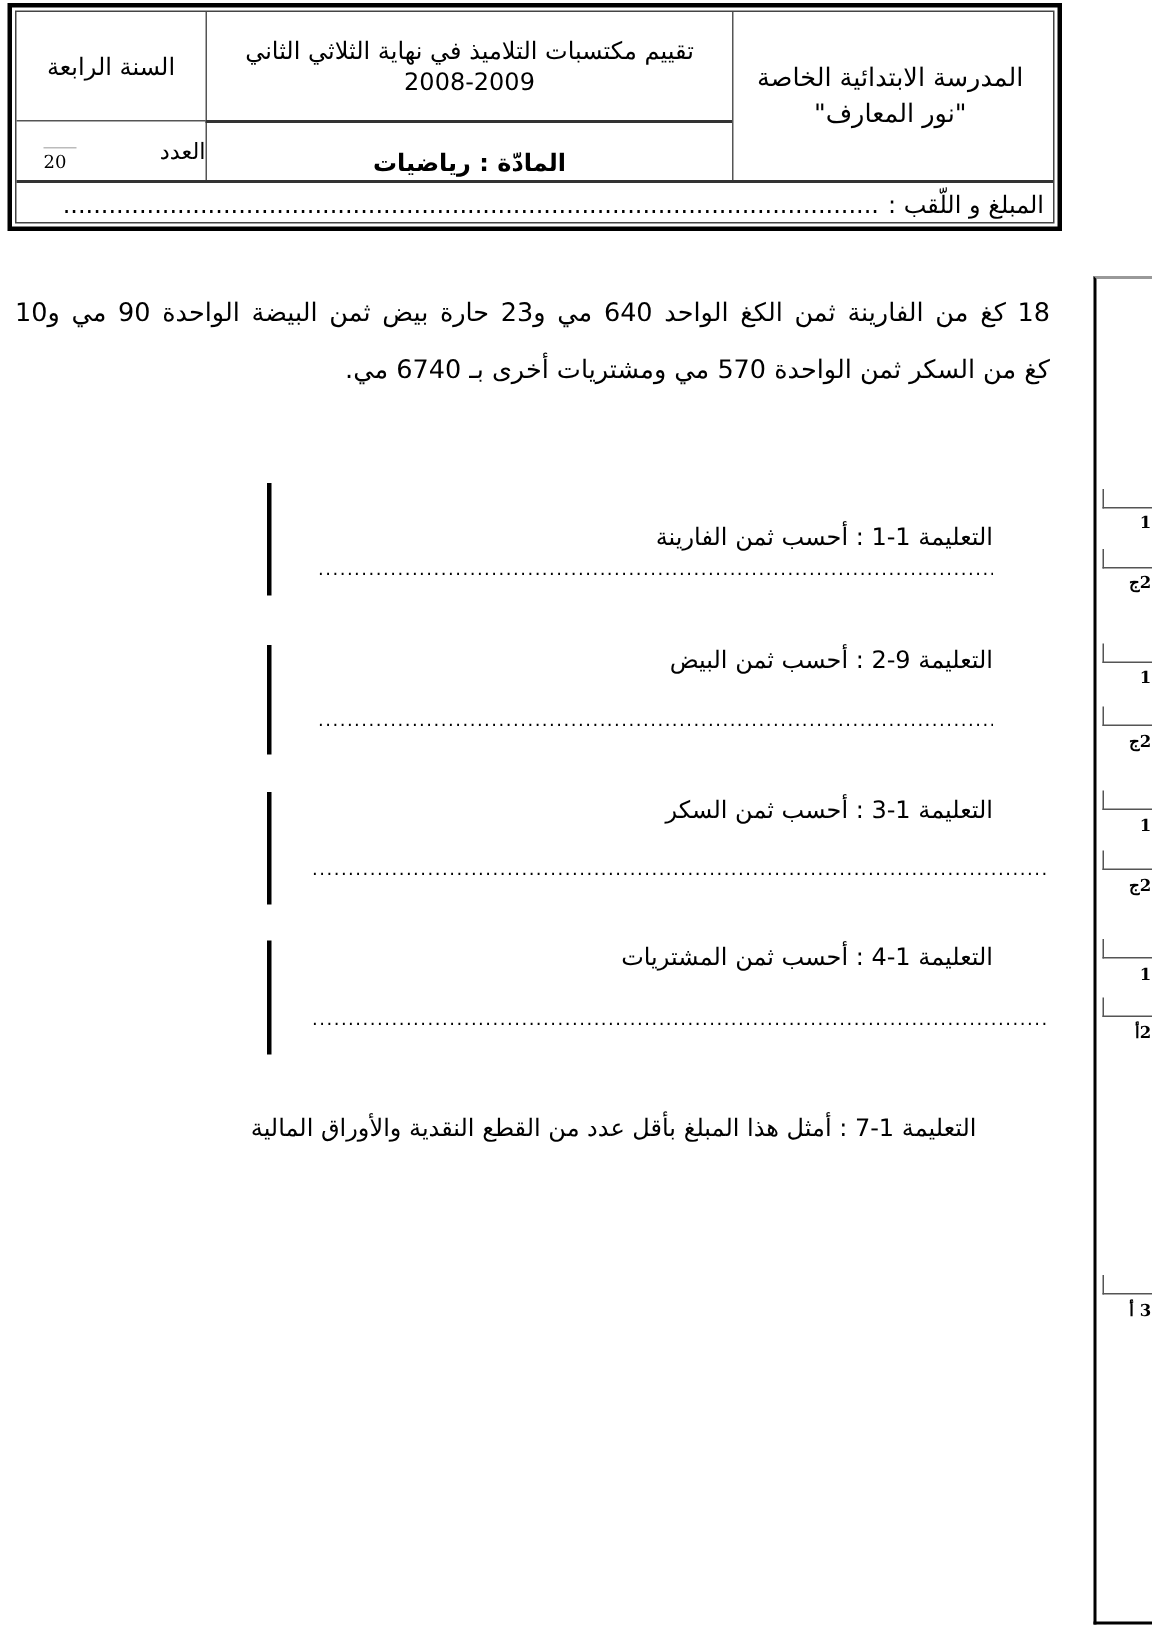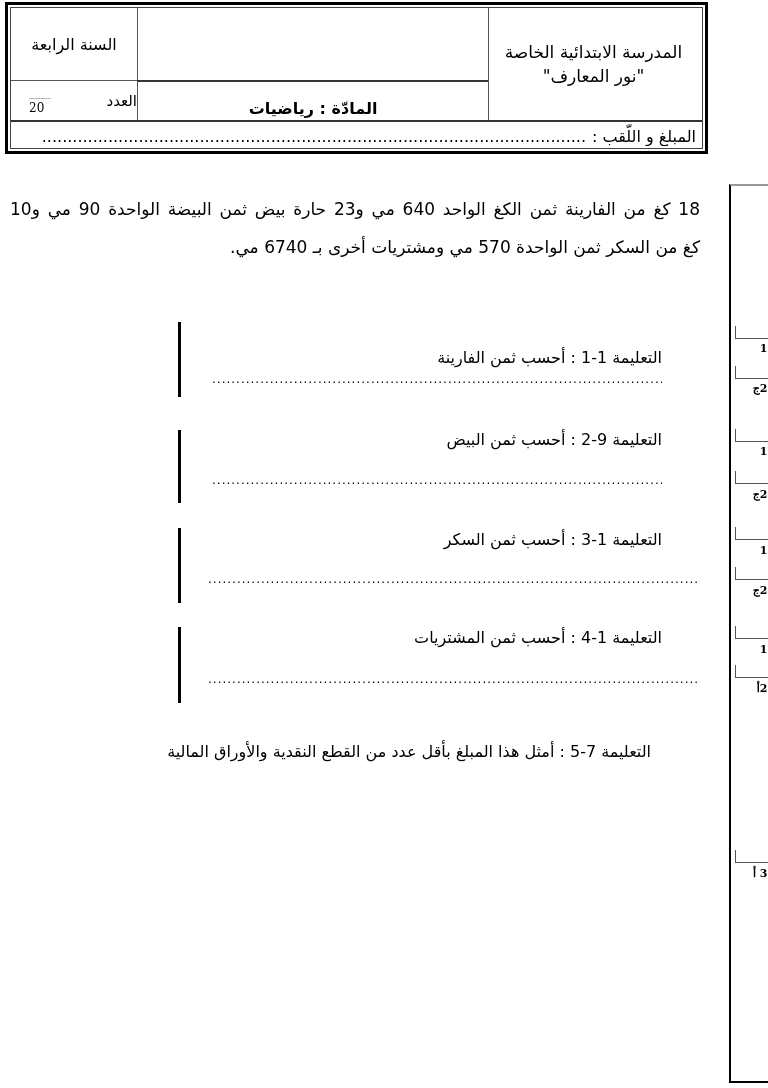--- a/index.html
+++ b/index.html
@@ -59,20 +59,26 @@
     <div class="hline" style="left:0; width:126px; top:72px;"></div>
     <div class="hline thick" style="left:0; right:0; top:112px;"></div>
 
     <div class="cell school" style="left:478px; top:0; width:209px; height:112px;">
       <div>
         <div>المدرسة الابتدائية الخاصة</div>
         <div>"نور المعارف"</div>
       </div>
     </div>
 
+    <div class="cell title" style="left:127px; top:0; width:350px; height:72px;">
+      <div>
+        <div>تقييم مكتسبات التلاميذ في نهاية الثلاثي الثاني</div>
+        <div class="year" style="direction:ltr;">2008-2009</div>
+      </div>
+    </div>
 
     <div class="cell subject" style="left:127px; top:74px; width:350px; height:52px;font-weight:bold;">
       <span>المادّة : رياضيات</span>
     </div>
 
     <div class="cell grade" style="left:0; top:0; width:126px; height:72px;text-align:right;">
       <span>السنة الرابعة</span>
     </div>
 
     <div class="cell score-cell" style="left:0; top:73px; width:126px; height:39px; justify-content:flex-start; padding-left:62px;">
@@ -102,21 +108,21 @@
 <div class="answer-dots" style="left:212px; width:450px; top:473px;">........................................................................................................................</div>
 
 <div class="task-bar" style="top:528px; height:75px;"></div>
 <div class="task" style="right:106px; top:530px;">التعليمة 1-3 : أحسب ثمن السكر</div>
 <div class="answer-dots" style="left:208px; width:492px; top:572px;">................................................................................................................................</div>
 
 <div class="task-bar" style="top:627px; height:76px;"></div>
 <div class="task" style="right:106px; top:628px;">التعليمة 1-4 : أحسب ثمن المشتريات</div>
 <div class="answer-dots" style="left:208px; width:492px; top:672px;">................................................................................................................................</div>
 
-<div class="task" style="right:117px; top:742px;">التعليمة 7-5 : أمثل هذا المبلغ بأقل عدد من القطع النقدية والأوراق المالية</div>
+<div class="task" style="right:117px; top:742px;">التعليمة 1-7 : أمثل هذا المبلغ بأقل عدد من القطع النقدية والأوراق المالية</div>
 
 <div class="score-col">
 
   <div class="mark-box" style="top:140px;"></div>
   <div class="mark-label" style="top:156px;">مع 1</div>
   <div class="mark-box" style="top:180px;"></div>
   <div class="mark-label" style="top:196px;">مع 2ج</div>
 
   <div class="mark-box" style="top:243px;"></div>
   <div class="mark-label" style="top:259px;">مع 1</div>

